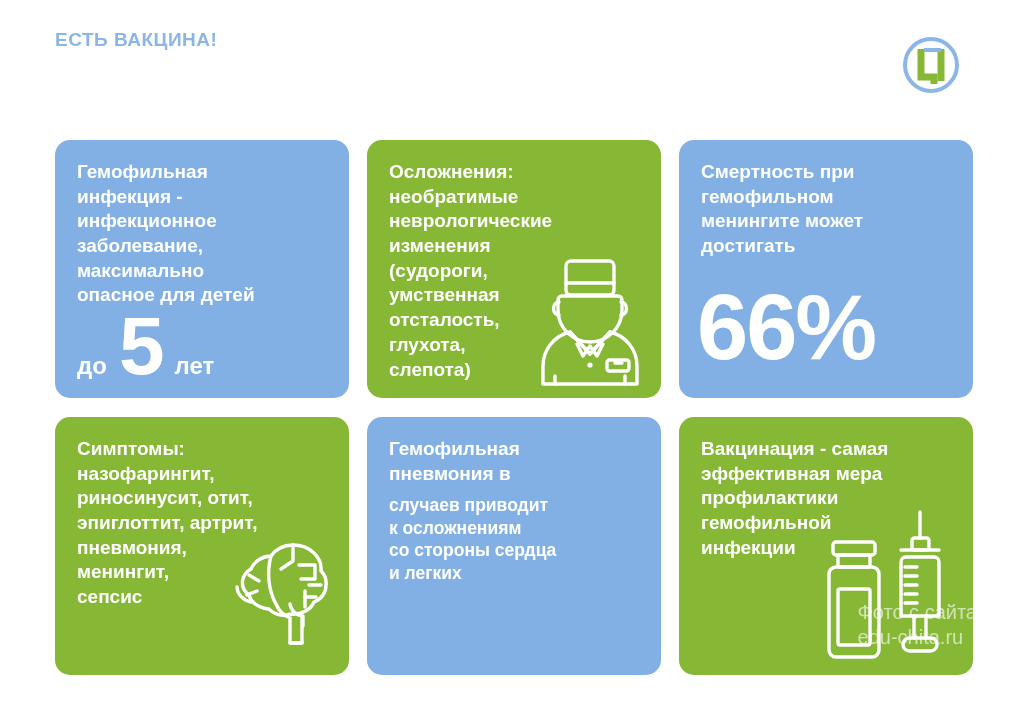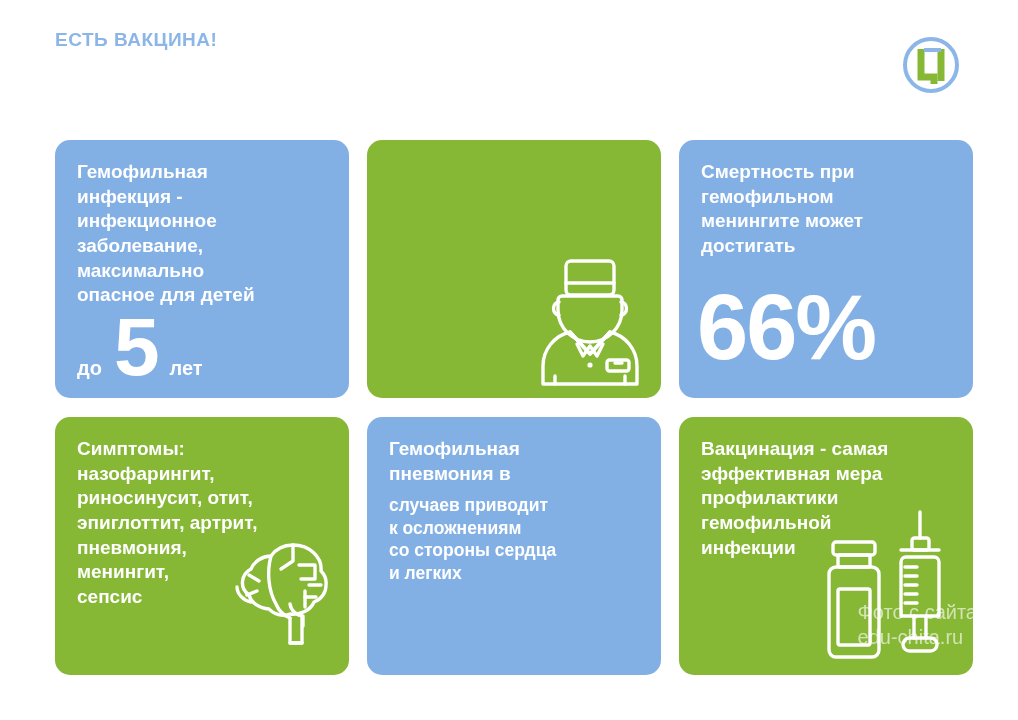--- a/index.html
+++ b/index.html
@@ -59,21 +59,21 @@
     font-size:86px; font-weight:bold; line-height:.92;
     letter-spacing:-2px; position:relative; z-index:3;
   }
   .bignum.pct { font-size:92px; margin-left:-4px; }
 
   
   .age-line {
     position:absolute; left:22px; bottom:18px; z-index:3;
     display:flex; align-items:baseline;
   }
-  .age-line .w { font-size:20px; font-weight:bold; }
+  .age-line .w { font-size:24px; font-weight:bold; }
   .age-line .n {
     font-size:82px; font-weight:bold; line-height:.8;
     letter-spacing:-2px; margin:0 12px;
   }
 
   .stat-block { position:absolute; left:22px; z-index:3; }
 
   
   .icon { position:absolute; z-index:1; }
   .icon svg { display:block; }
@@ -115,20 +115,29 @@
 максимально
 опасное для детей</div>
       <div class="age-line">
         <span class="w">до</span>
         <span class="n">5</span>
         <span class="w">лет</span>
       </div>
     </div>
 
     <div class="card green">
+      <div class="ctext">Осложнения:
+необратимые
+неврологические
+изменения
+(судороги,
+умственная
+отсталость,
+глухота,
+слепота)</div>
       <div class="icon" style="right:12px; bottom:10px;">
         <svg width="118" height="132" viewBox="0 0 118 132" fill="none" stroke="#ffffff" stroke-width="3.4" stroke-linejoin="round" stroke-linecap="round">
           <rect x="35" y="5" width="48" height="34" rx="5"></rect>
           <path d="M35 27 H83"></path>
           <path d="M31 40 h56 a4 4 0 0 1 4 4 v10 a32 32 0 0 1 -64 0 v-10 a4 4 0 0 1 4 -4 z"></path>
           <path d="M28 46 a5.5 6.5 0 0 0 0 13"></path>
           <path d="M90 46 a5.5 6.5 0 0 1 0 13"></path>
           <path d="M12 128 v-18 a35 35 0 0 1 27 -34 l20 22 l20 -22 a35 35 0 0 1 27 34 v18 z"></path>
           <path d="M39 76 l20 22 l20 -22"></path>
           <path d="M46 88 l6 12 l7 -10 l7 10 l6 -12"></path>

